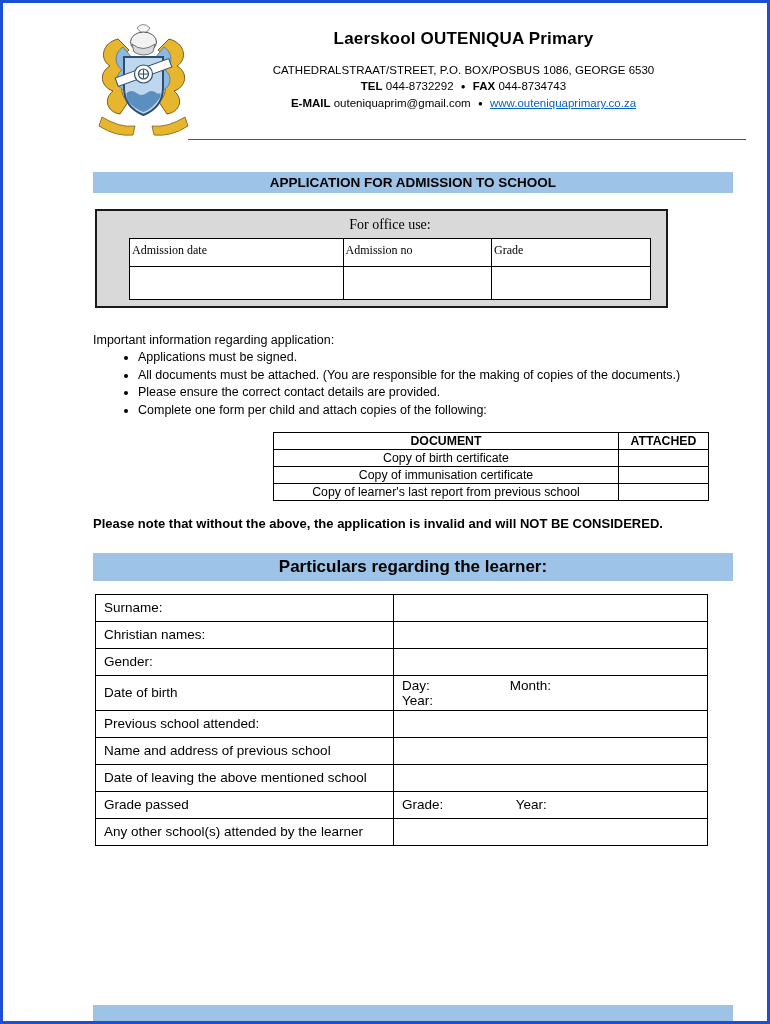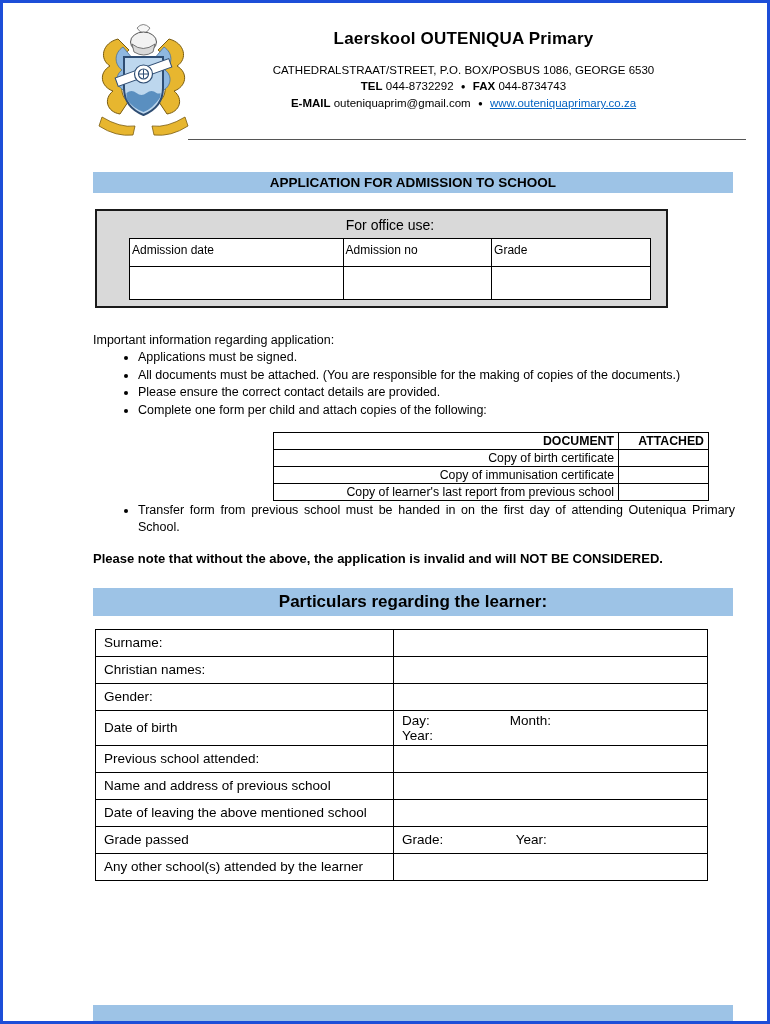--- a/index.html
+++ b/index.html
@@ -46,20 +46,21 @@
   }
   .banner.small { font-size:13.5px; padding:3px 0;margin-top:32px; }
   .banner.big   { font-size:17px;  padding:4px 0; margin-top:20px; }
 
   
   .office-box {
     margin:16px 0 0 92px; width:573px;
     background:#D9D9D9;
     border:2px solid #1a1a1a;
     padding:6px 15px 6px 32px;
+    font-family:Liberation Serif, serif;
   }
   .office-title { text-align:center; font-size:14px; margin-bottom:5px; }
   .office-table { width:100%; border-collapse:collapse; background:#fff; table-layout:fixed; }
   .office-table td { border:1px solid #000; font-size:12px; padding:4px 2px; vertical-align:top; }
   .office-table tr.labels td { height:28px; }
   .office-table tr.blanks td { height:33px; }
   .col-adm-date { width:41%; } .col-adm-no { width:28.5%; } .col-grade { width:30.5%; }
 
   
   .important { margin:25px 0 0 90px; width:642px; font-size:12.5px; }
@@ -68,21 +69,21 @@
   .important li { line-height:17.5px; }
   .important li.justified { text-align:justify; line-height:17px; }
 
   
   .doc-table {
     margin:13px 0 0 180px; width:436px;
     border-collapse:collapse; table-layout:fixed;
   }
   .doc-table th, .doc-table td {
     border:1px solid #000; font-size:12.3px;
-    padding:0 4px; height:17px; text-align:right; vertical-align:middle;
+    padding:0 4px; height:17px; text-align:center; vertical-align:middle;
   }
   .doc-table th { font-weight:bold; }
   .col-attached { width:90px; }
   .transfer-wrap { margin-top:4px; }
 
   
   .note {
     margin:14px 0 0 90px; width:642px;
     font-size:13px; font-weight:bold;
     text-align:justify; line-height:17.5px;
@@ -215,23 +216,20 @@
         <td>Copy of immunisation certificate</td>
         <td></td>
       </tr>
       <tr>
         <td>Copy of learner's last report from previous school</td>
         <td></td>
       </tr>
     </tbody>
       </table>
 
-    <ul class="transfer-wrap">
-      <li class="justified">Transfer form from previous school must be handed in on the first day of attending Outeniqua Primary School.</li>
-    </ul>
   </div>
 
   <p class="note">Please note that without the above, the application is invalid and will NOT BE CONSIDERED.</p>
 
   <div class="banner big">Particulars regarding the learner:</div>
 
   <table class="learner-table">
     <colgroup>
         <col class="lt-label-col">
         <col>

